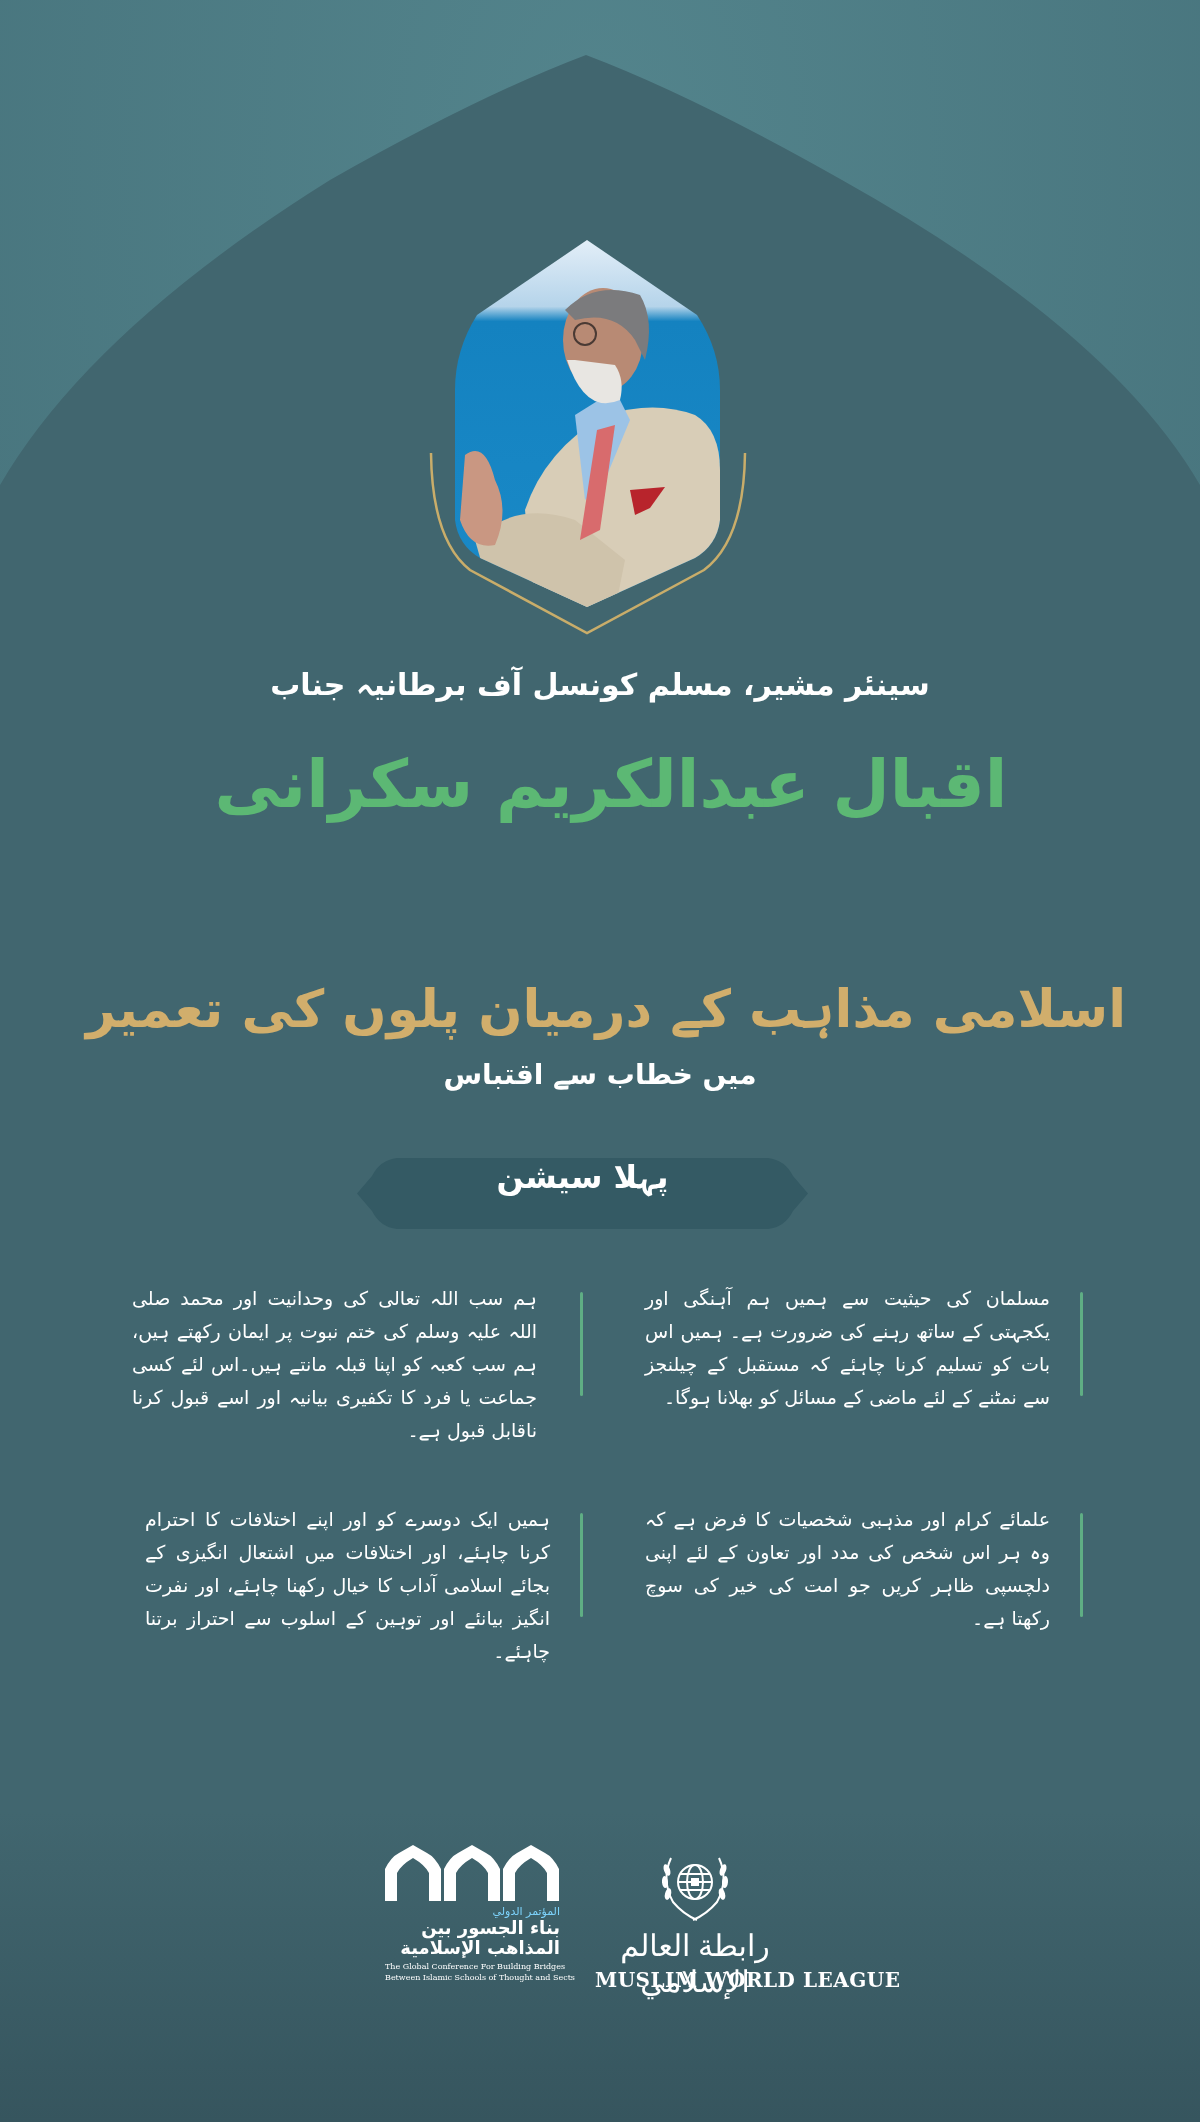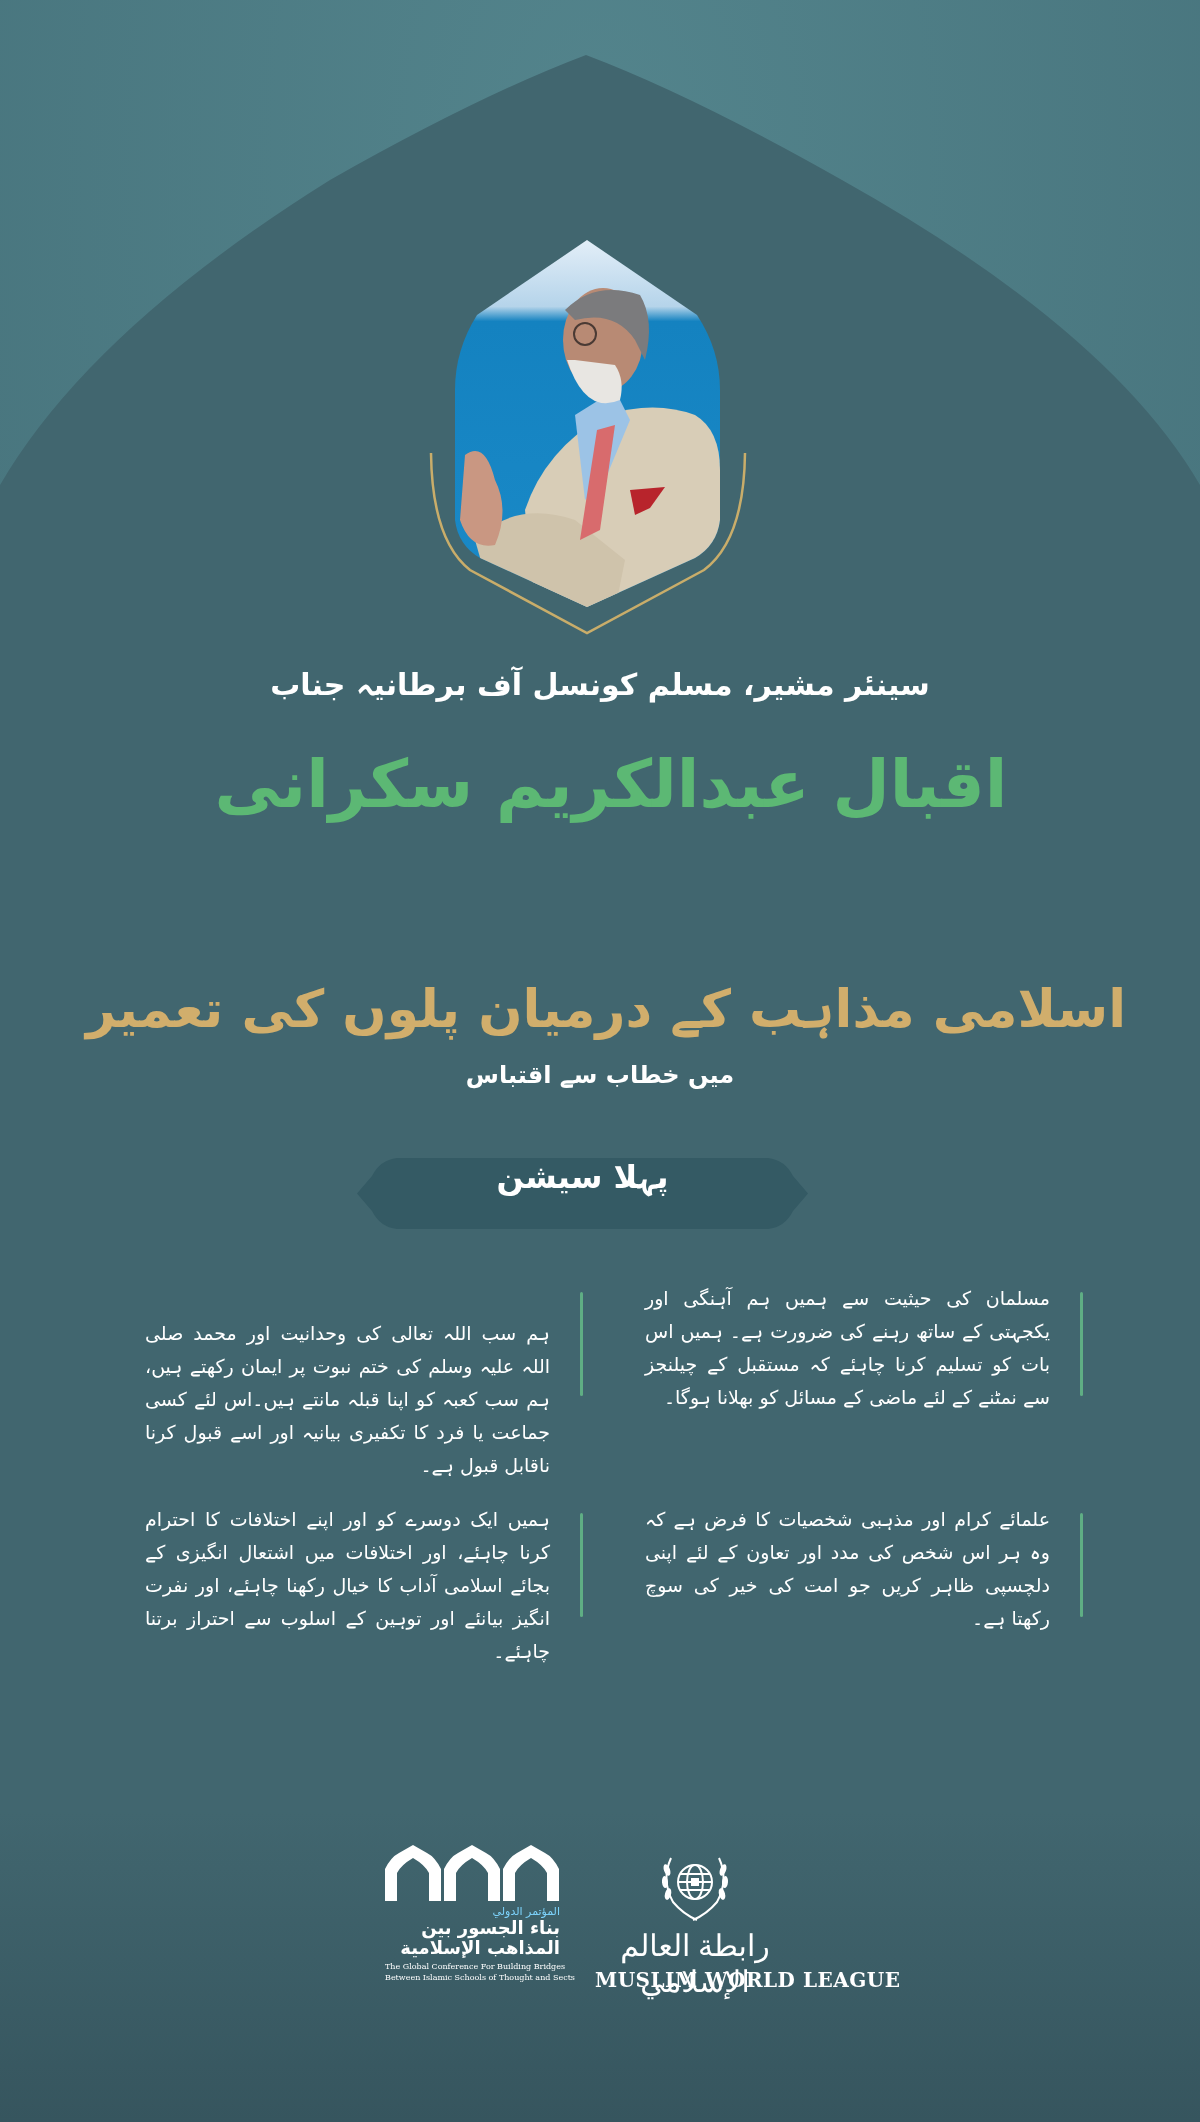--- a/index.html
+++ b/index.html
@@ -25,21 +25,21 @@
       font-family: "DejaVu Sans", sans-serif;
       padding-left: 11px;
     }
     .conf-line {
       top: 893px; font-size: 40px; font-weight: bold; line-height: 56px;
     }
     .conf-title {
       top: 972px; font-size: 52px; font-weight: bold; line-height: 74px; margin-left: 6px;
     }
     .excerpt-line {
-      top: 1055px; font-size: 24px; line-height: 40px; font-weight: bold;
+      top: 1055px; font-size: 28px; line-height: 40px; font-weight: bold;
     }
 
     .session-banner {
       left: 357px; top: 1158px; width: 451px; height: 71px;
       display: flex; justify-content: center;
     }
     .session-banner svg { position: absolute; left: 0; top: 0; }
     .session-label {
       position: relative; font-size: 32px; font-weight: bold; color: #ffffff;
     }
@@ -126,21 +126,21 @@
     <svg width="451" height="71" viewBox="0 0 451 71" xmlns="http://www.w3.org/2000/svg">
       <path d="M 40 0 L 411 0 Q 428 2 436 18 L 451 35.5 L 436 53 Q 428 69 411 71 L 40 71 Q 23 69 15 53 L 0 35.5 L 15 18 Q 23 2 40 0 Z" fill="#345a64"></path>
     </svg>
     <span class="session-label rtl">پہلا سیشن</span>
   </div>
 
   <div class="abs quote-divider" style="left:1080px;top:1292px;height:104px;"></div>
   <div class="abs quote rtl" style="left:645px;top:1282px;">مسلمان کی حیثیت سے ہمیں ہم آہنگی اور یکجہتی کے ساتھ رہنے کی ضرورت ہے۔ ہمیں اس بات کو تسلیم کرنا چاہئے کہ مستقبل کے چیلنجز سے نمٹنے کے لئے ماضی کے مسائل کو بھلانا ہوگا۔</div>
 
   <div class="abs quote-divider" style="left:580px;top:1292px;height:104px;"></div>
-  <div class="abs quote rtl" style="left:145px;top:1282px;margin-top:35px;">ہم سب اللہ تعالی کی وحدانیت اور محمد صلی اللہ علیہ وسلم کی ختم نبوت پر ایمان رکھتے ہیں، ہم سب کعبہ کو اپنا قبلہ مانتے ہیں۔اس لئے کسی جماعت یا فرد کا تکفیری بیانیہ اور اسے قبول کرنا ناقابل قبول ہے۔</div>
+  <div class="abs quote rtl" style="left:132px;top:1282px;">ہم سب اللہ تعالی کی وحدانیت اور محمد صلی اللہ علیہ وسلم کی ختم نبوت پر ایمان رکھتے ہیں، ہم سب کعبہ کو اپنا قبلہ مانتے ہیں۔اس لئے کسی جماعت یا فرد کا تکفیری بیانیہ اور اسے قبول کرنا ناقابل قبول ہے۔</div>
 
   <div class="abs quote-divider" style="left:1080px;top:1513px;height:104px;"></div>
   <div class="abs quote rtl" style="left:645px;top:1503px;">علمائے کرام اور مذہبی شخصیات کا فرض ہے کہ وہ ہر اس شخص کی مدد اور تعاون کے لئے اپنی دلچسپی ظاہر کریں جو امت کی خیر کی سوچ رکھتا ہے۔</div>
 
   <div class="abs quote-divider" style="left:580px;top:1513px;height:104px;"></div>
   <div class="abs quote rtl" style="left:145px;top:1503px;">ہمیں ایک دوسرے کو اور اپنے اختلافات کا احترام کرنا چاہئے، اور اختلافات میں اشتعال انگیزی کے بجائے اسلامی آداب کا خیال رکھنا چاہئے، اور نفرت انگیز بیانئے اور توہین کے اسلوب سے احتراز برتنا چاہئے۔</div>
 
   <div class="abs" style="left:383px;top:1845px;width:180px;height:150px;">
     <svg width="175" height="56" viewBox="0 0 175 56" xmlns="http://www.w3.org/2000/svg" style="position:absolute;left:2px;top:0;">
       <g fill="#ffffff">

